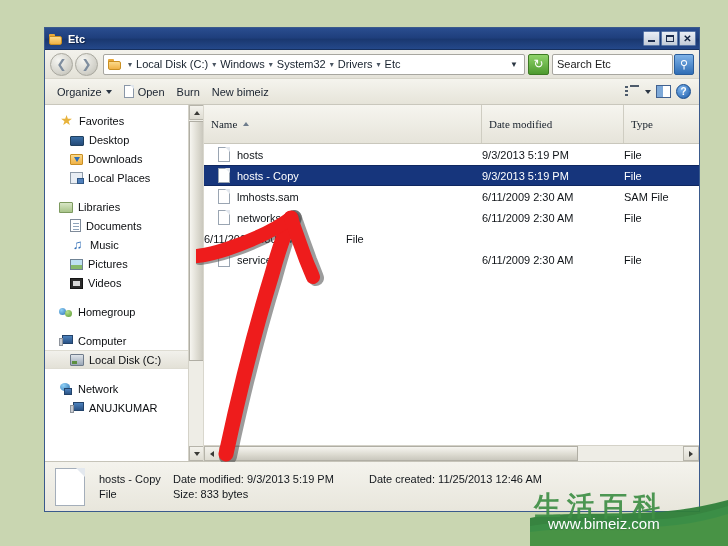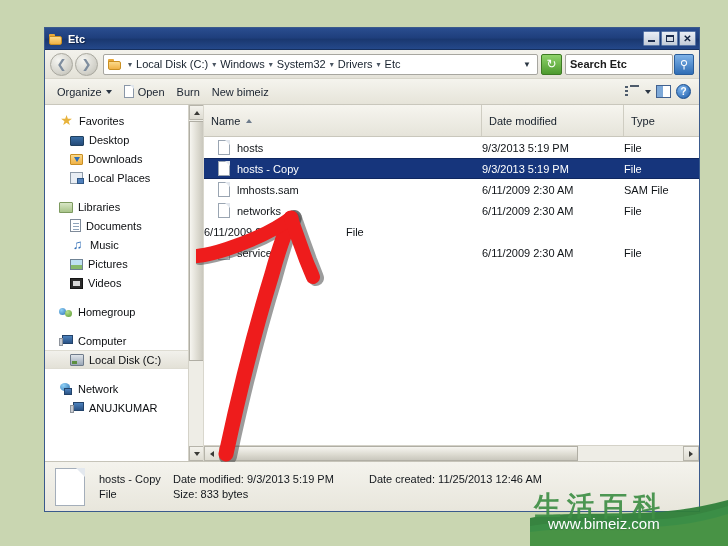--- a/index.html
+++ b/index.html
@@ -178,30 +178,29 @@
     border: 1px solid #3e7a24;
     border-radius: 2px;
     box-sizing: border-box;
     display: flex; align-items: center; justify-content: center;
     color: #ffffff;
     font-size: 12px;
     line-height: 1;
     flex: none;
   }
   #search-box {
-    width: 108px; height: 21px;
+    width: 121px; height: 21px;
     background: #ffffff;
     border: 1px solid #a7a6a0;
     border-radius: 2px;
     box-sizing: border-box;
     display: flex;
     align-items: center;
     padding-left: 4px;
     flex: none;
-    font-weight: bold;
   }
   #search-input-text {
     font-size: 11px;
     color: #1a1a1a;
     white-space: nowrap;
   }
   #search-icon-btn {
     width: 20px; height: 21px;
     margin-left: 1px;
     background: linear-gradient(to bottom, #7fb3e8, #2f6db5);
@@ -567,26 +566,27 @@
   
   #list-pane {
     flex: 1 1 auto;
     display: flex;
     flex-direction: column;
     min-width: 0;
     background: #ffffff;
     position: relative;
   }
   #column-header {
-    height: 32px;
+    height: 39px;
     background: linear-gradient(to bottom, #f6f5ef, #e6e4da);
     border-bottom: 1px solid #c9c7bc;
     display: flex;
     flex: none;
     box-sizing: border-box;
+    font-family: Liberation Serif, serif;
   }
   .col {
     font-size: 11px;
     color: #17202b;
     display: flex;
     align-items: center;
     padding-left: 7px;
     border-right: 1px solid #cfcdc2;
     box-sizing: border-box;
     white-space: nowrap;

